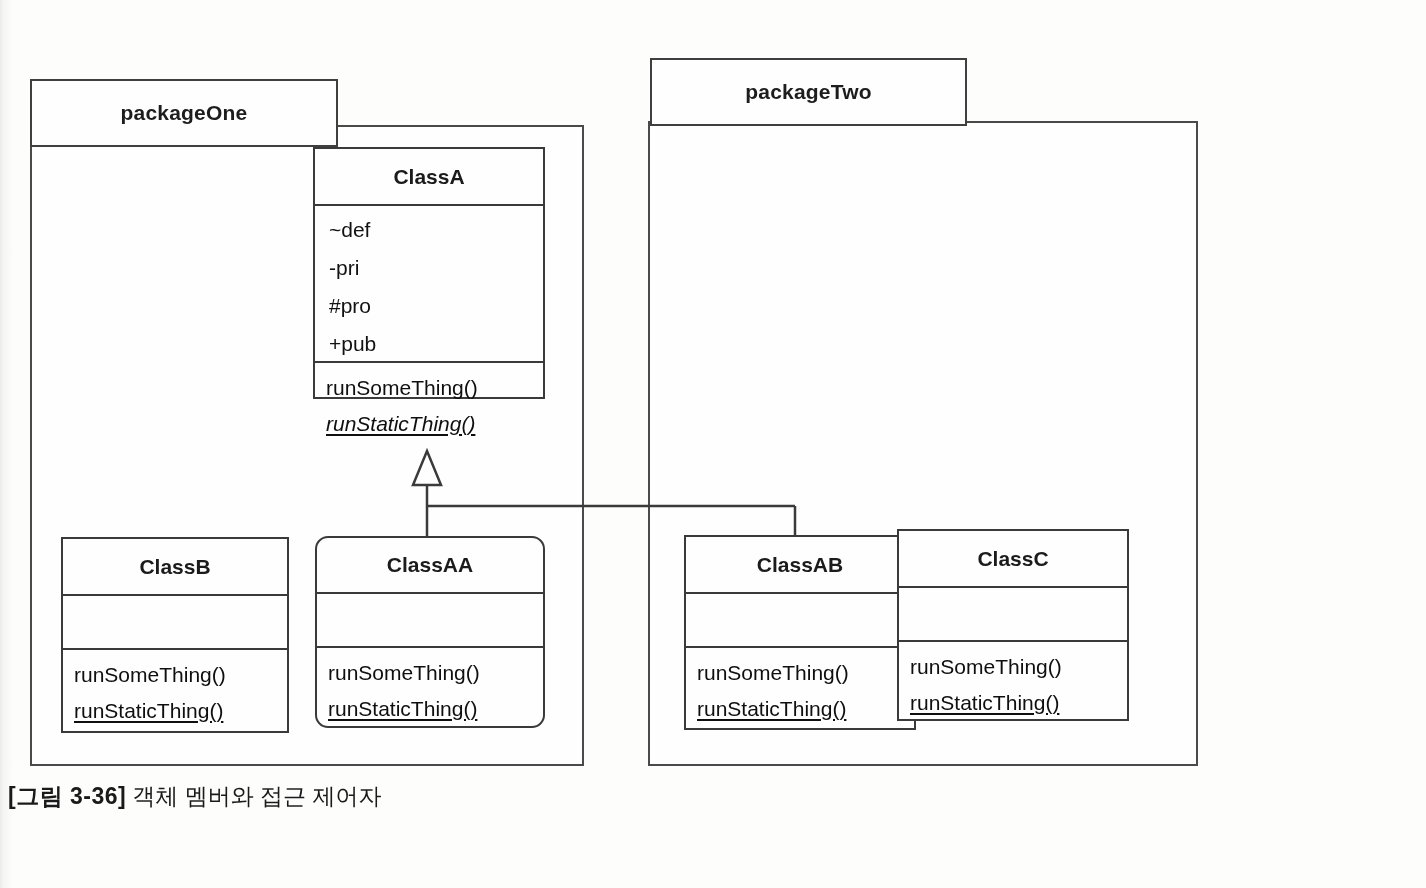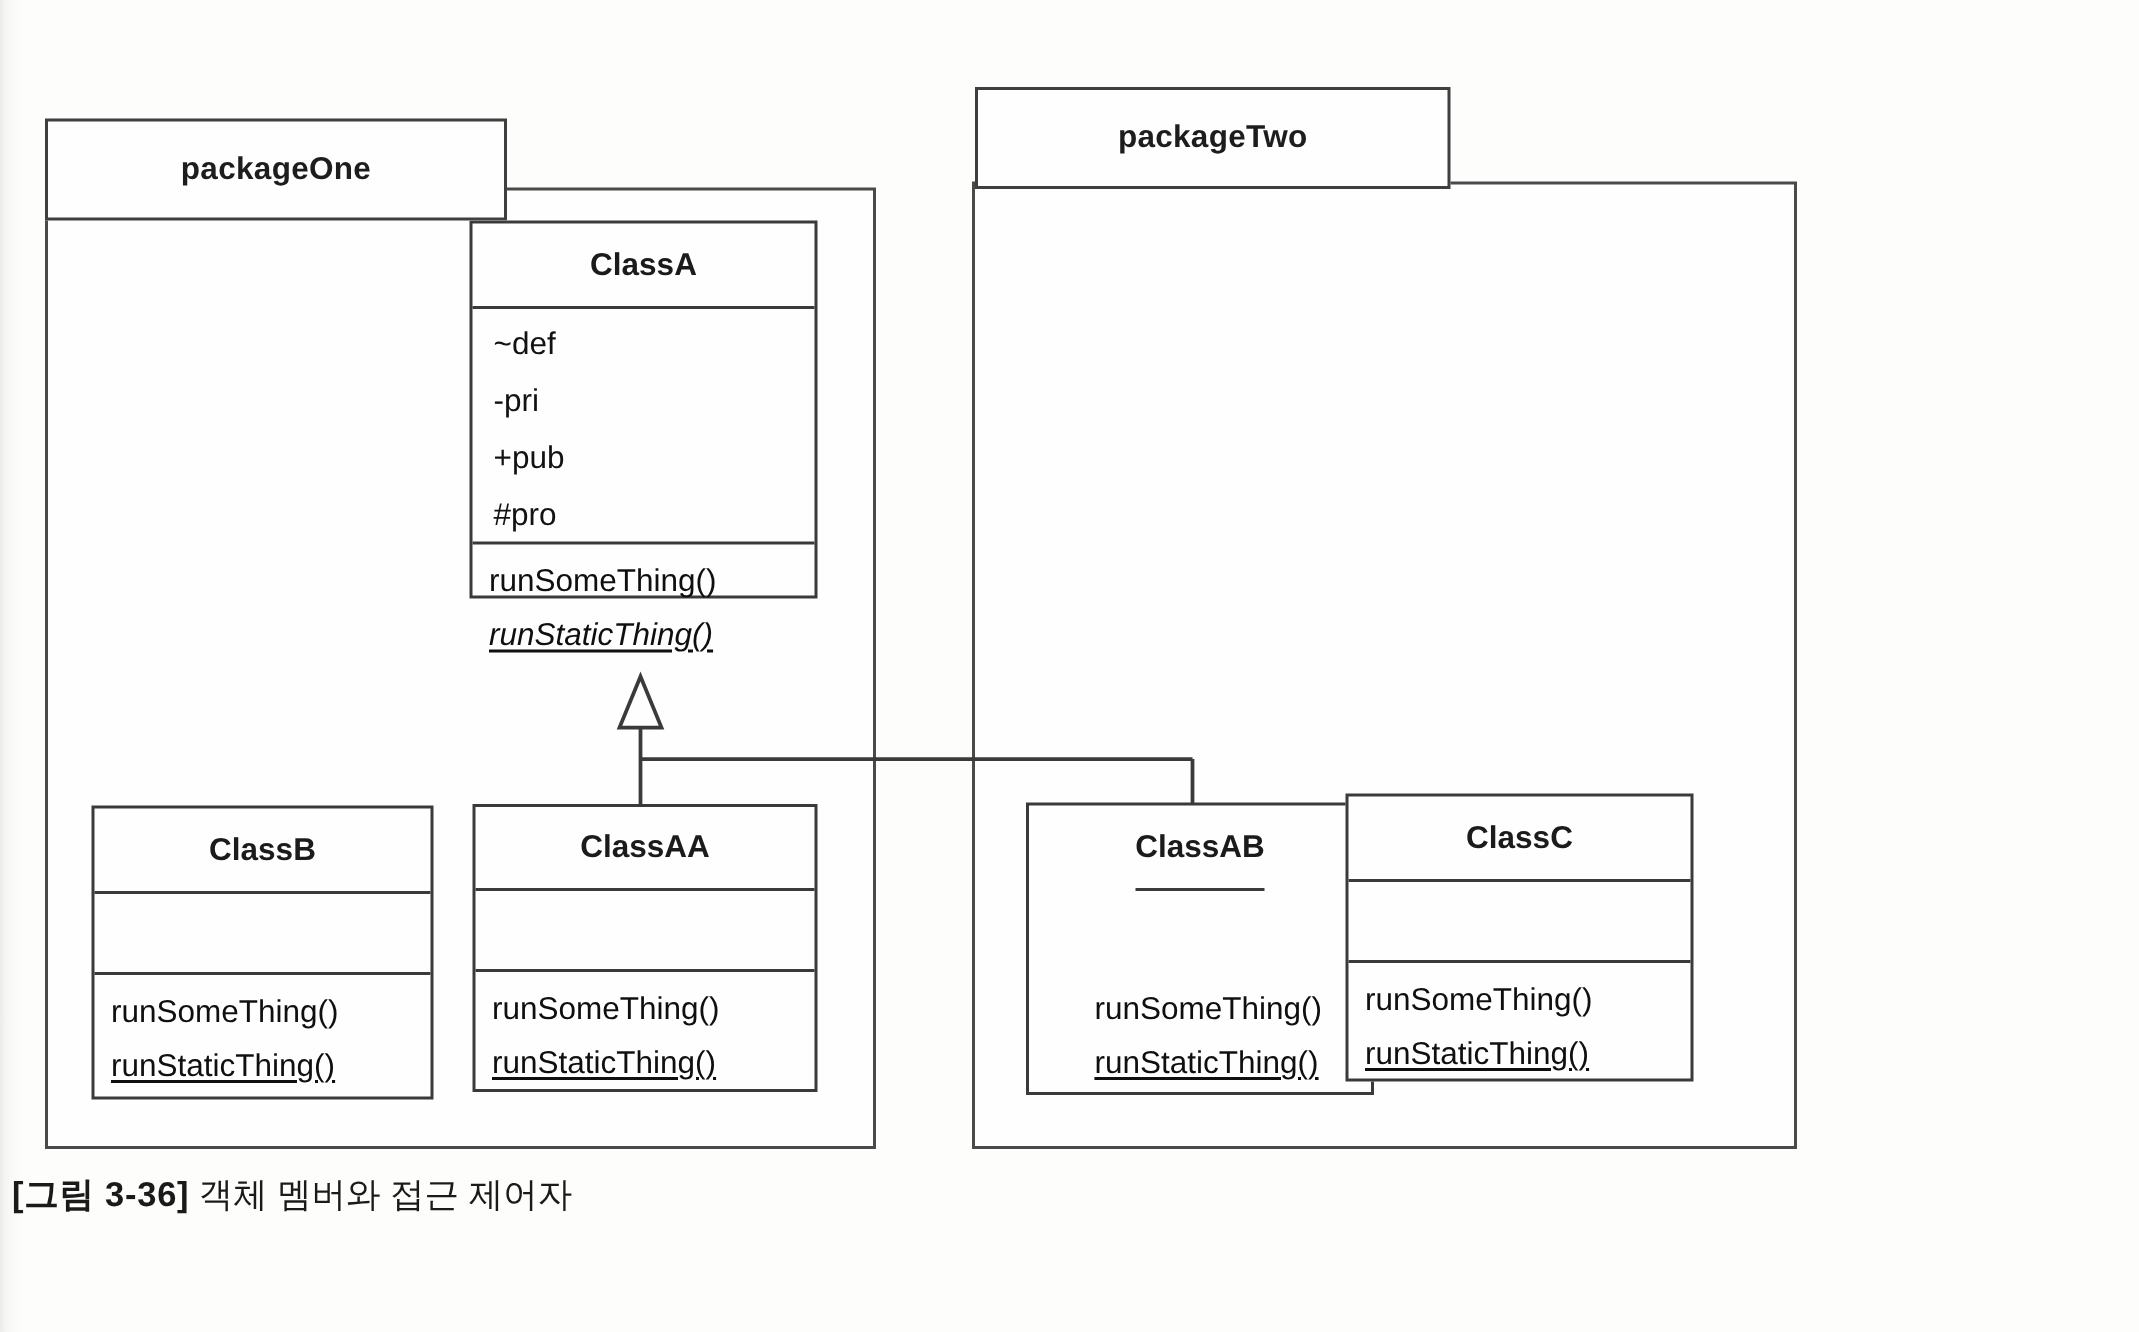--- a/index.html
+++ b/index.html
@@ -106,48 +106,48 @@
   <div class="pkg-tab" style="left:650px; top:58px; width:313px; height:64px;">
     <span>packageTwo</span>
   </div>
   <div class="pkg-body" style="left:648px; top:121px; width:546px; height:641px;"></div>
 
   <div class="uml-class" style="left:313px; top:147px; width:232px; height:252px;">
     <div class="c-title" style="height:55px;">ClassA</div>
     <div class="c-attrs" style="height:150px;">
       <div class="attr-line">~def</div>
       <div class="attr-line">-pri</div>
+      <div class="attr-line">#pro</div>
       <div class="attr-line">+pub</div>
-      <div class="attr-line">#pro</div>
     </div>
     <div class="c-methods">
       <div class="method-line">runSomeThing()</div>
       <div class="method-line"><span class="method-static method-abstract-static">runStaticThing()</span></div>
     </div>
   </div>
 
   <div class="uml-class" style="left:61px; top:537px; width:228px; height:196px;">
     <div class="c-title" style="height:55px;">ClassB</div>
     <div class="c-empty" style="height:52px;"></div>
     <div class="c-methods">
       <div class="method-line">runSomeThing()</div>
       <div class="method-line"><span class="method-static">runStaticThing()</span></div>
     </div>
   </div>
 
-  <div class="uml-class" style="left:315px; top:536px; width:230px; height:192px;">
+  <div class="uml-class" style="left:315px; top:536px; width:230px; height:192px;border-radius:13px;">
     <div class="c-title" style="height:54px;">ClassAA</div>
     <div class="c-empty" style="height:52px;"></div>
     <div class="c-methods">
       <div class="method-line">runSomeThing()</div>
       <div class="method-line"><span class="method-static">runStaticThing()</span></div>
     </div>
   </div>
 
-  <div class="uml-class" style="left:684px; top:535px; width:232px; height:195px;align-items:center;">
+  <div class="uml-class" style="left:684px; top:535px; width:232px; height:195px;">
     <div class="c-title" style="height:55px;">ClassAB</div>
     <div class="c-empty" style="height:52px;"></div>
     <div class="c-methods">
       <div class="method-line">runSomeThing()</div>
       <div class="method-line"><span class="method-static">runStaticThing()</span></div>
     </div>
   </div>
 
   <div class="uml-class" style="left:897px; top:529px; width:232px; height:192px;">
     <div class="c-title" style="height:55px;">ClassC</div>

